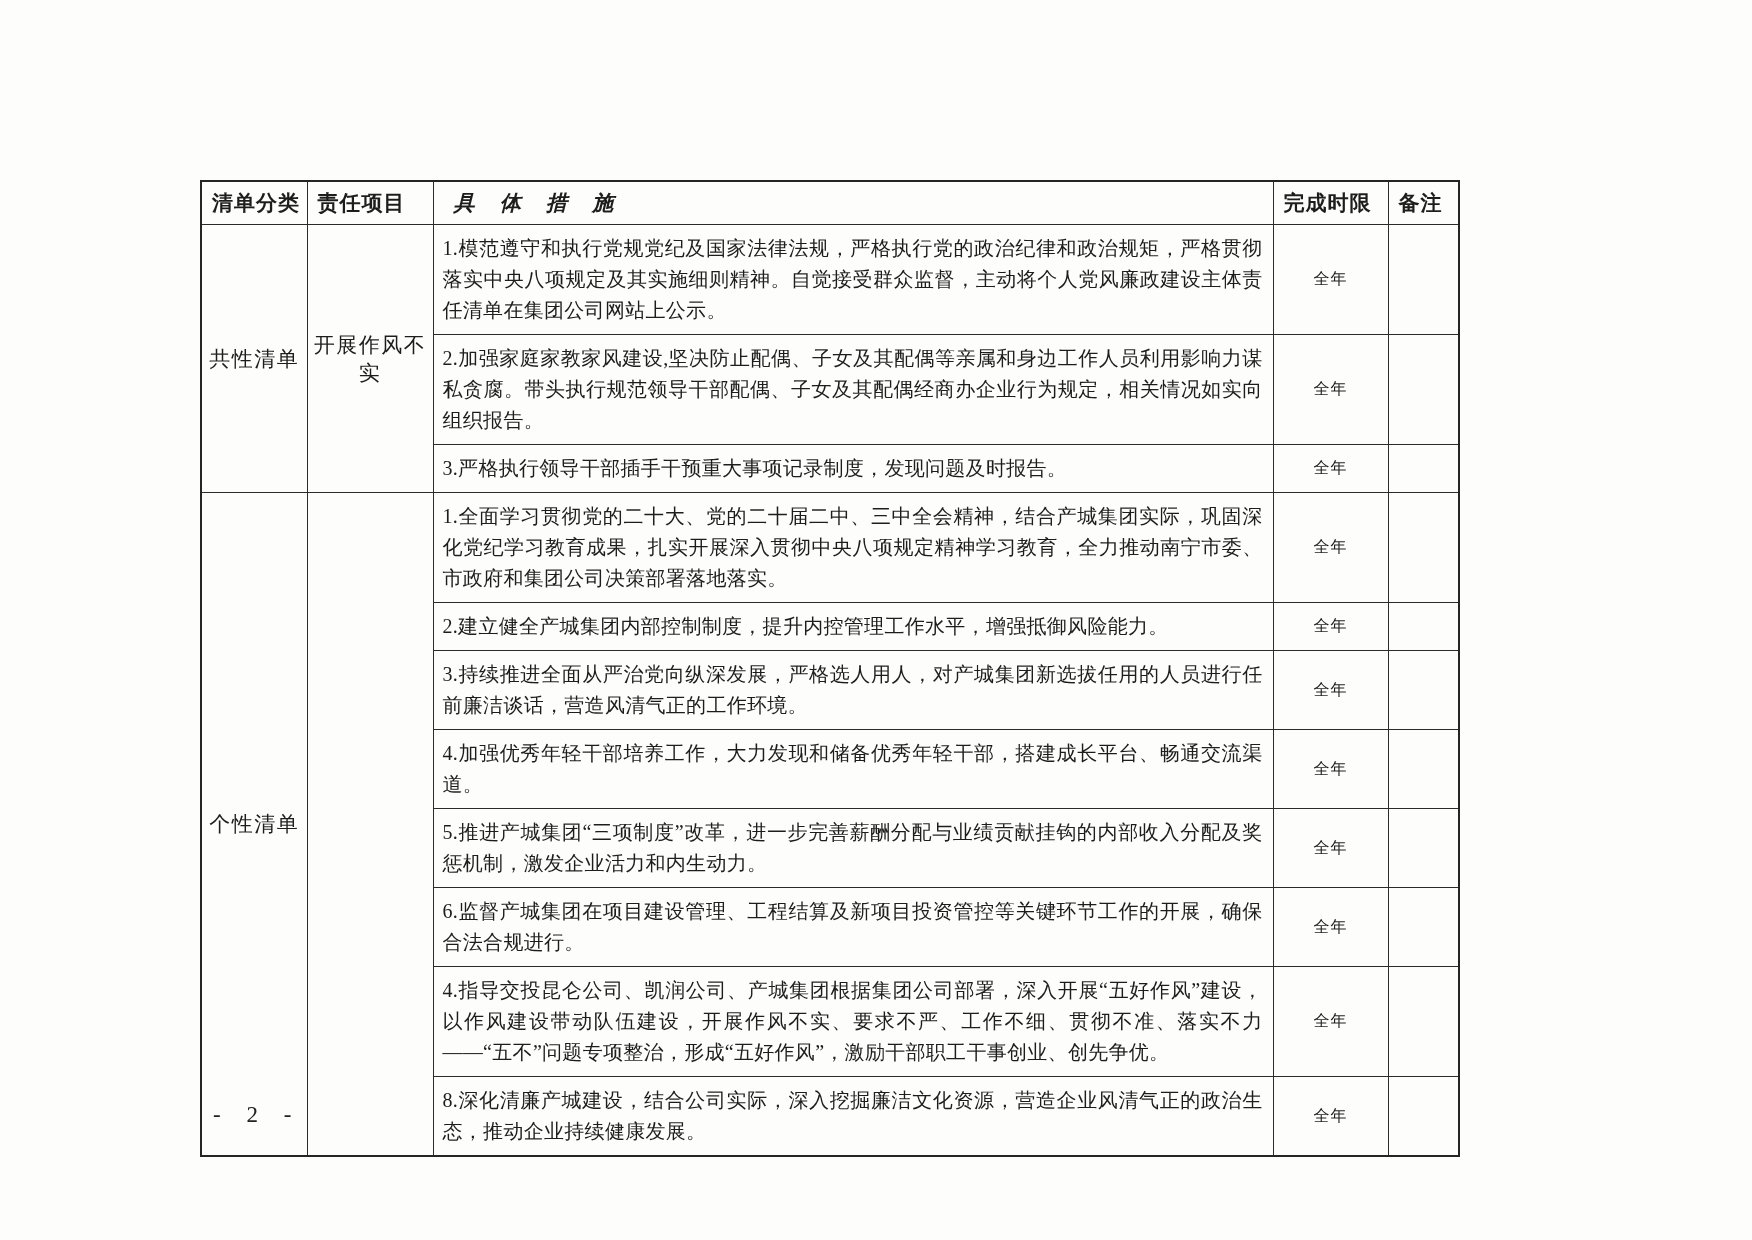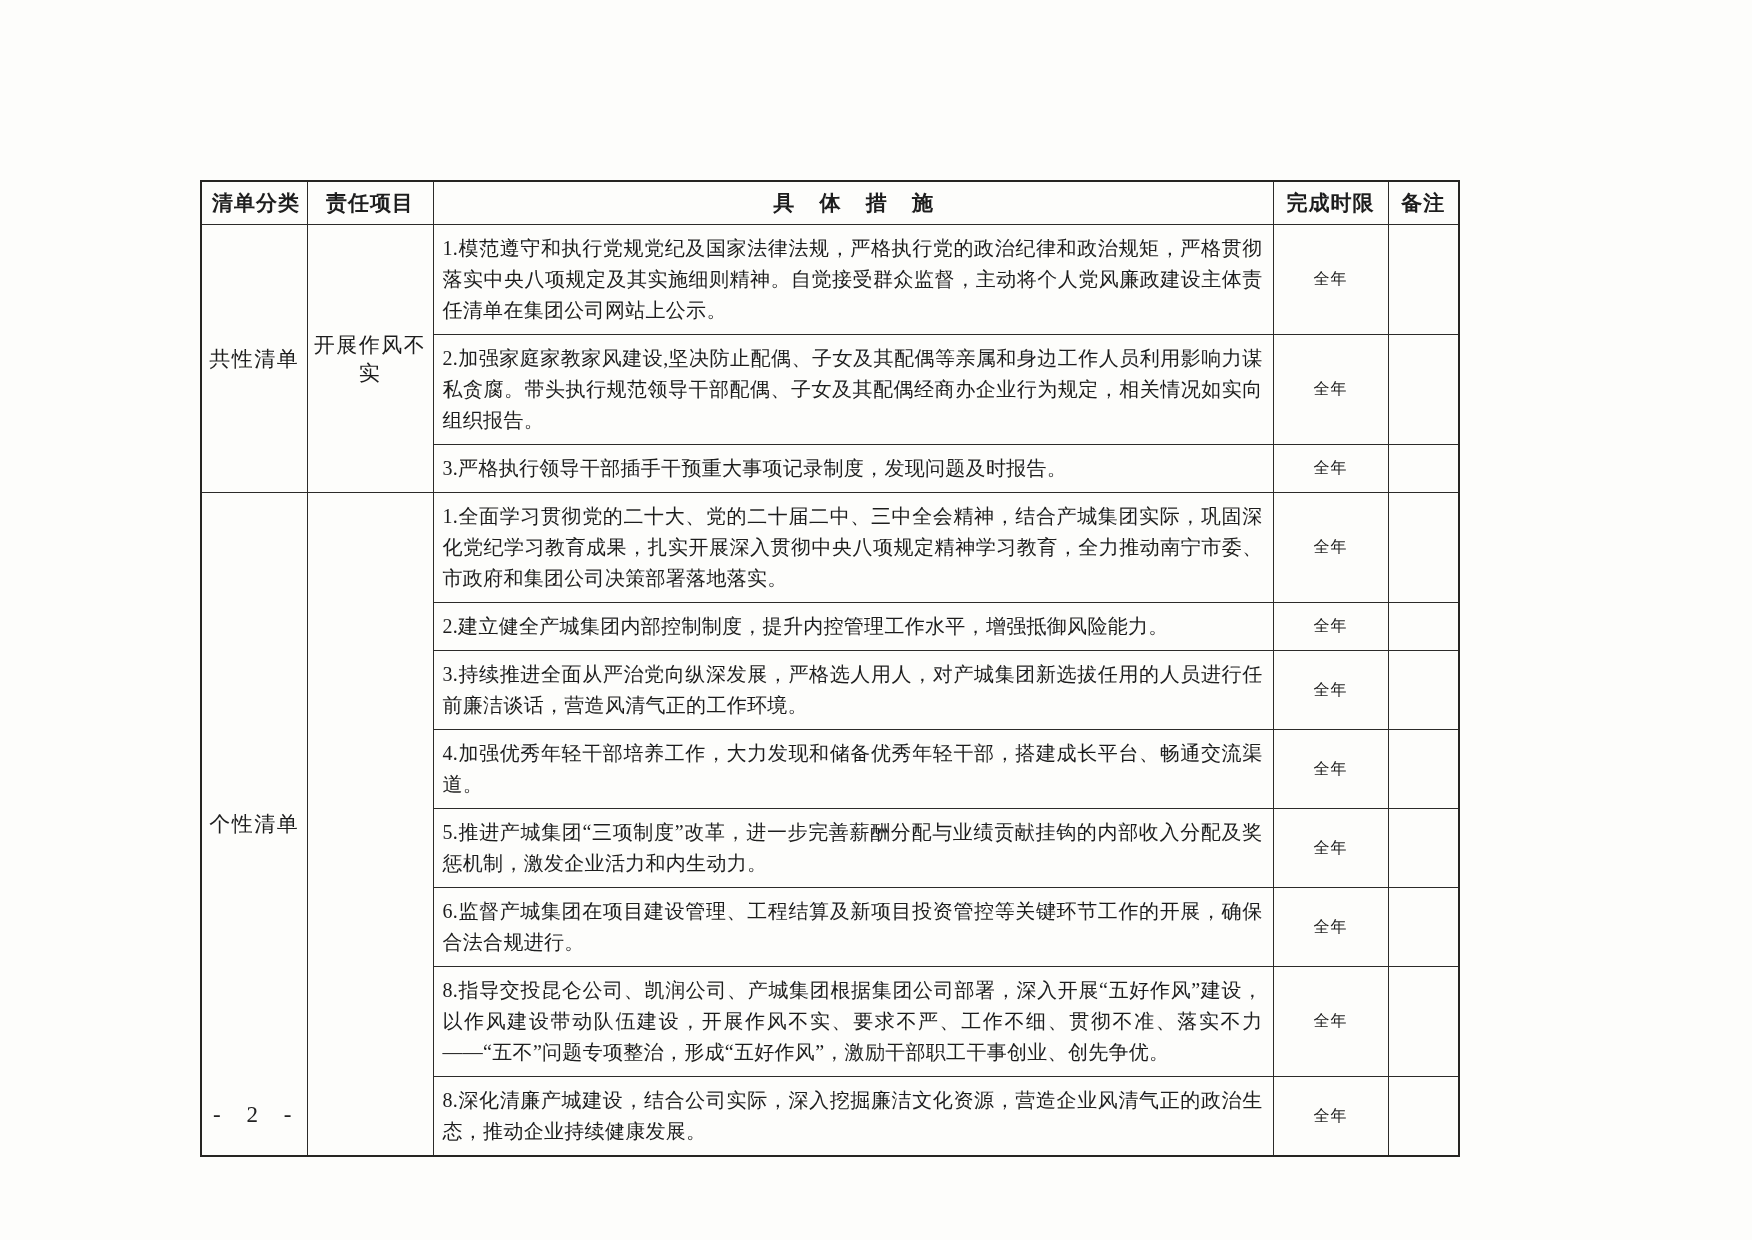--- a/index.html
+++ b/index.html
@@ -25,24 +25,24 @@
   .doc-table col.c-remark   { width:71px; }
   .doc-table th, .doc-table td {
     border:1.5px solid #2c2b29;
     vertical-align:middle;
   }
   .doc-table { border:2.5px solid #262522; }
   .doc-table th {
     font-size:21px; font-weight:bold;
     padding:7px 10px;
     letter-spacing:1px;
-    text-align:center;
+    text-align:left;
     white-space:nowrap;
   }
-  th.th-measures { letter-spacing:10px; text-indent:10px; }
+  th.th-measures { letter-spacing:10px; text-indent:10px;font-style:italic; }
   td.cell-category, td.cell-project {
     text-align:center;
     font-size:21px;
     letter-spacing:1.5px;
   }
   td.cell-measure {
     font-size:20px;
     line-height:31px;
     padding:8px 10px 8px 9px;
     text-align:justify;
@@ -130,21 +130,21 @@
       <td class="cell-measure">5.推进产城集团“三项制度”改革，进一步完善薪酬分配与业绩贡献挂钩的内部收入分配及奖惩机制，激发企业活力和内生动力。</td>
       <td class="cell-deadline">全年</td>
       <td class="cell-remark"></td>
     </tr>
     <tr>
       <td class="cell-measure">6.监督产城集团在项目建设管理、工程结算及新项目投资管控等关键环节工作的开展，确保合法合规进行。</td>
       <td class="cell-deadline">全年</td>
       <td class="cell-remark"></td>
     </tr>
     <tr>
-      <td class="cell-measure">8.指导交投昆仑公司、凯润公司、产城集团根据集团公司部署，深入开展“五好作风”建设，以作风建设带动队伍建设，开展作风不实、要求不严、工作不细、贯彻不准、落实不力——“五不”问题专项整治，形成“五好作风”，激励干部职工干事创业、创先争优。</td>
+      <td class="cell-measure">4.指导交投昆仑公司、凯润公司、产城集团根据集团公司部署，深入开展“五好作风”建设，以作风建设带动队伍建设，开展作风不实、要求不严、工作不细、贯彻不准、落实不力——“五不”问题专项整治，形成“五好作风”，激励干部职工干事创业、创先争优。</td>
       <td class="cell-deadline">全年</td>
       <td class="cell-remark"></td>
     </tr>
     <tr>
       <td class="cell-measure">8.深化清廉产城建设，结合公司实际，深入挖掘廉洁文化资源，营造企业风清气正的政治生态，推动企业持续健康发展。</td>
       <td class="cell-deadline">全年</td>
       <td class="cell-remark"></td>
     </tr>
   </tbody>
 </table>

